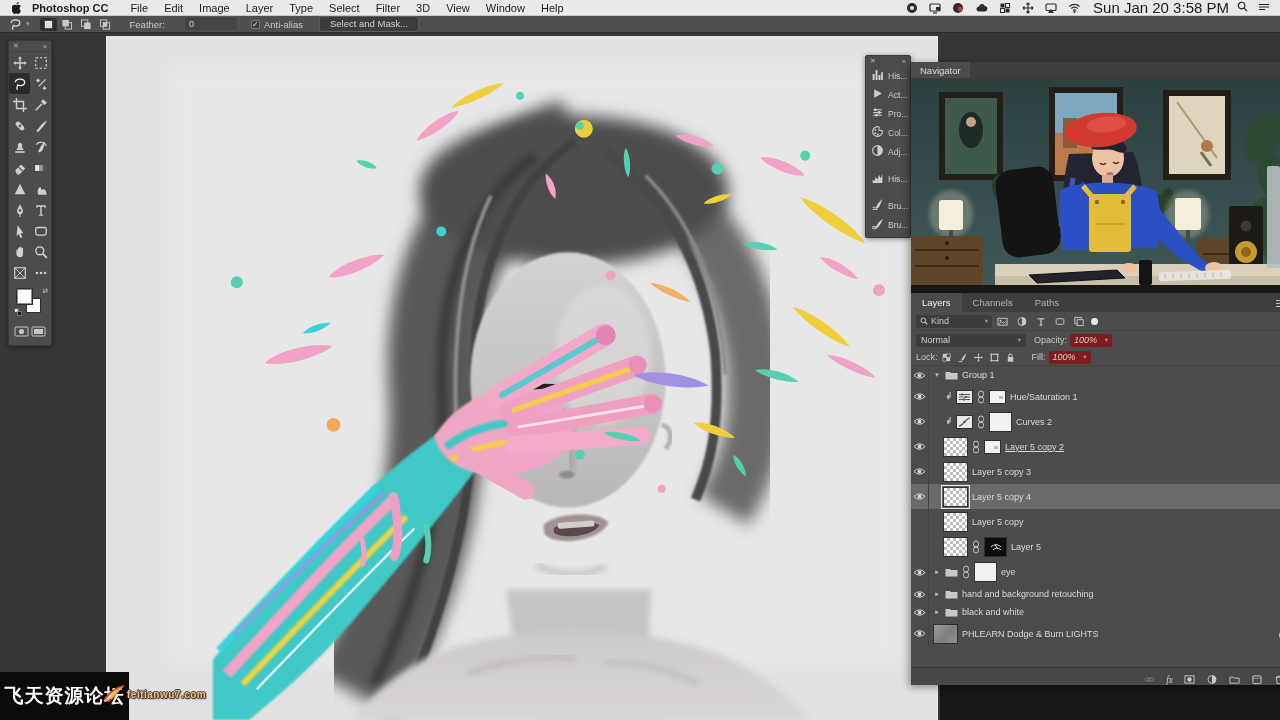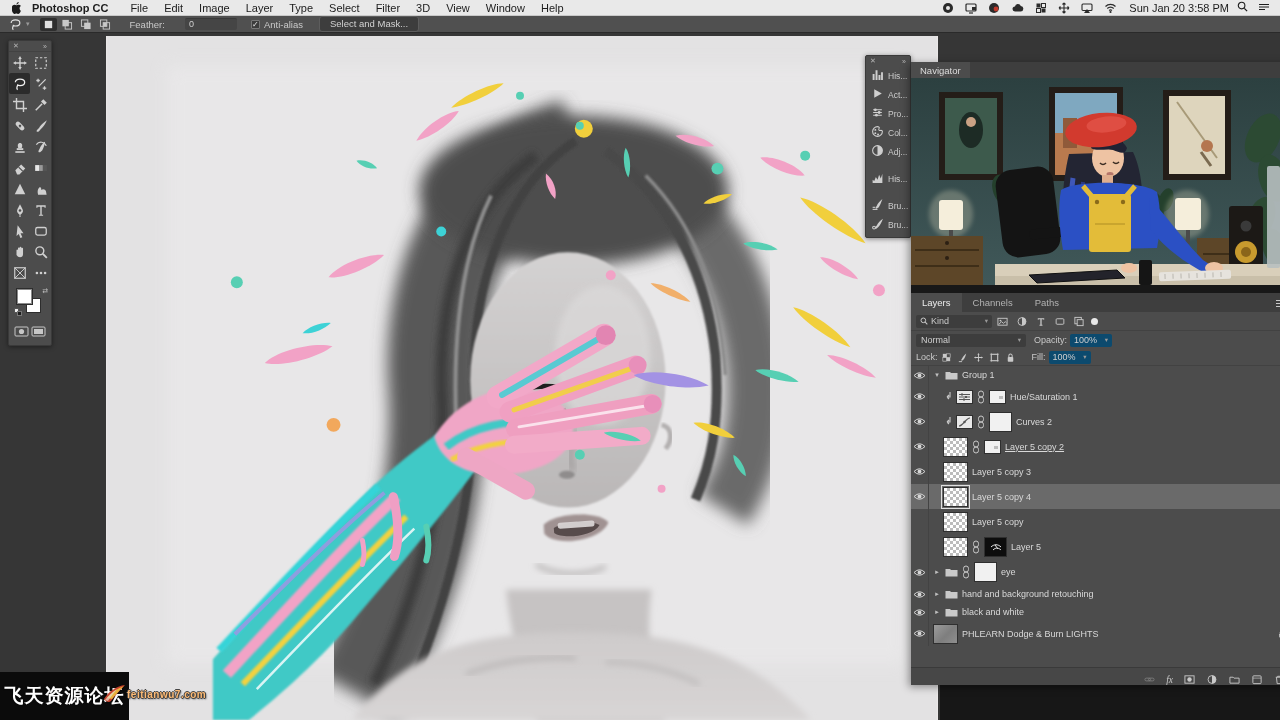--- a/index.html
+++ b/index.html
@@ -7,21 +7,21 @@
   *{box-sizing:border-box;}
   
   .menubar{position:absolute;left:0;top:0;width:1280px;height:16px;background:#e9e9e9;
     display:flex;align-items:center;font-size:11px;color:#1c1c1c;z-index:50;border-bottom:1px solid #c9c9c9;}
   .menubar .apple{margin:0 10px 0 12px;display:flex;align-items:center;}
   .menubar .appname{font-weight:bold;margin-right:14px;}
   .menubar .mitem{margin:0 8px;white-space:nowrap;}
   .menubar .spacer{flex:1;}
   .statusicons{display:flex;align-items:center;gap:11px;margin-right:10px;}
   .statusicons svg{display:block;}
-  .clock{margin:0 8px 0 2px;white-space:nowrap;font-size:11px;}
+  .clock{margin:0 8px 0 2px;white-space:nowrap;font-size:15px;}
   .mb-right{display:flex;align-items:center;gap:10px;margin-right:10px;}
   
   .optionsbar{position:absolute;left:0;top:16px;width:1280px;height:17px;background:#505050;
     border-bottom:1px solid #2a2a2a;display:flex;align-items:center;color:#c9c9c9;font-size:9.5px;z-index:49;}
   .ob-tool{display:flex;align-items:center;gap:3px;margin-left:8px;margin-right:10px;}
   .ob-caret{font-size:7px;color:#9a9a9a;}
   .ob-modes{display:flex;gap:2px;margin-right:4px;}
   .ob-mode{width:17px;height:13px;display:flex;align-items:center;justify-content:center;border-radius:2px;}
   .ob-mode.active{background:#2e2e2e;}
   .ob-label{margin-left:12px;margin-right:20px;}
@@ -89,22 +89,22 @@
   .frow{height:19px;display:flex;align-items:center;padding:0 5px;border-bottom:1px solid #424242;flex:0 0 auto;}
   .kindsel{width:76px;height:13px;background:#3d3d3d;border-radius:2px;display:flex;align-items:center;
     gap:3px;padding:0 4px;color:#c9c9c9;font-size:9px;}
   .kindsel .cv{margin-left:auto;font-size:6.5px;color:#999;}
   .fico{width:17px;height:13px;display:flex;align-items:center;justify-content:center;margin-left:2px;}
   .fdot{width:7px;height:7px;border-radius:50%;background:#e8e8e8;margin-left:4px;}
   .brow{height:18px;display:flex;align-items:center;padding:0 5px;flex:0 0 auto;color:#c9c9c9;font-size:9px;}
   .blendsel{width:110px;height:13px;background:#3d3d3d;border-radius:2px;display:flex;align-items:center;
     padding:0 5px;color:#cfcfcf;}
   .blendsel .cv{margin-left:auto;font-size:6.5px;color:#999;}
-  .valbox{width:42px;height:13px;background:#0c4a6e;border-radius:2px;display:flex;align-items:center;
-    padding:0 4px;color:#cfcfcf;margin-left:3px;}
+  .valbox{width:42px;height:13px;background:#7f1d1d;border-radius:2px;display:flex;align-items:center;
+    padding:0 4px;color:#cfcfcf;margin-left:3px;font-style:italic;}
   .valbox .cv{margin-left:auto;font-size:6.5px;color:#999;}
   .lockrow{height:17px;display:flex;align-items:center;padding:0 5px;flex:0 0 auto;color:#c9c9c9;
     font-size:9px;border-bottom:1px solid #424242;}
   .lockico{width:15px;display:flex;justify-content:center;margin-left:1px;}
   
   .llist{flex:1;position:relative;overflow:hidden;display:flex;flex-direction:column;}
   .lrow{display:flex;align-items:center;flex:0 0 auto;}
   .lrow.sel{background:#6a6a6a;}
   .eyecell{width:18px;align-self:stretch;border-right:1px solid #434343;display:flex;
     align-items:center;justify-content:center;flex:0 0 auto;}

